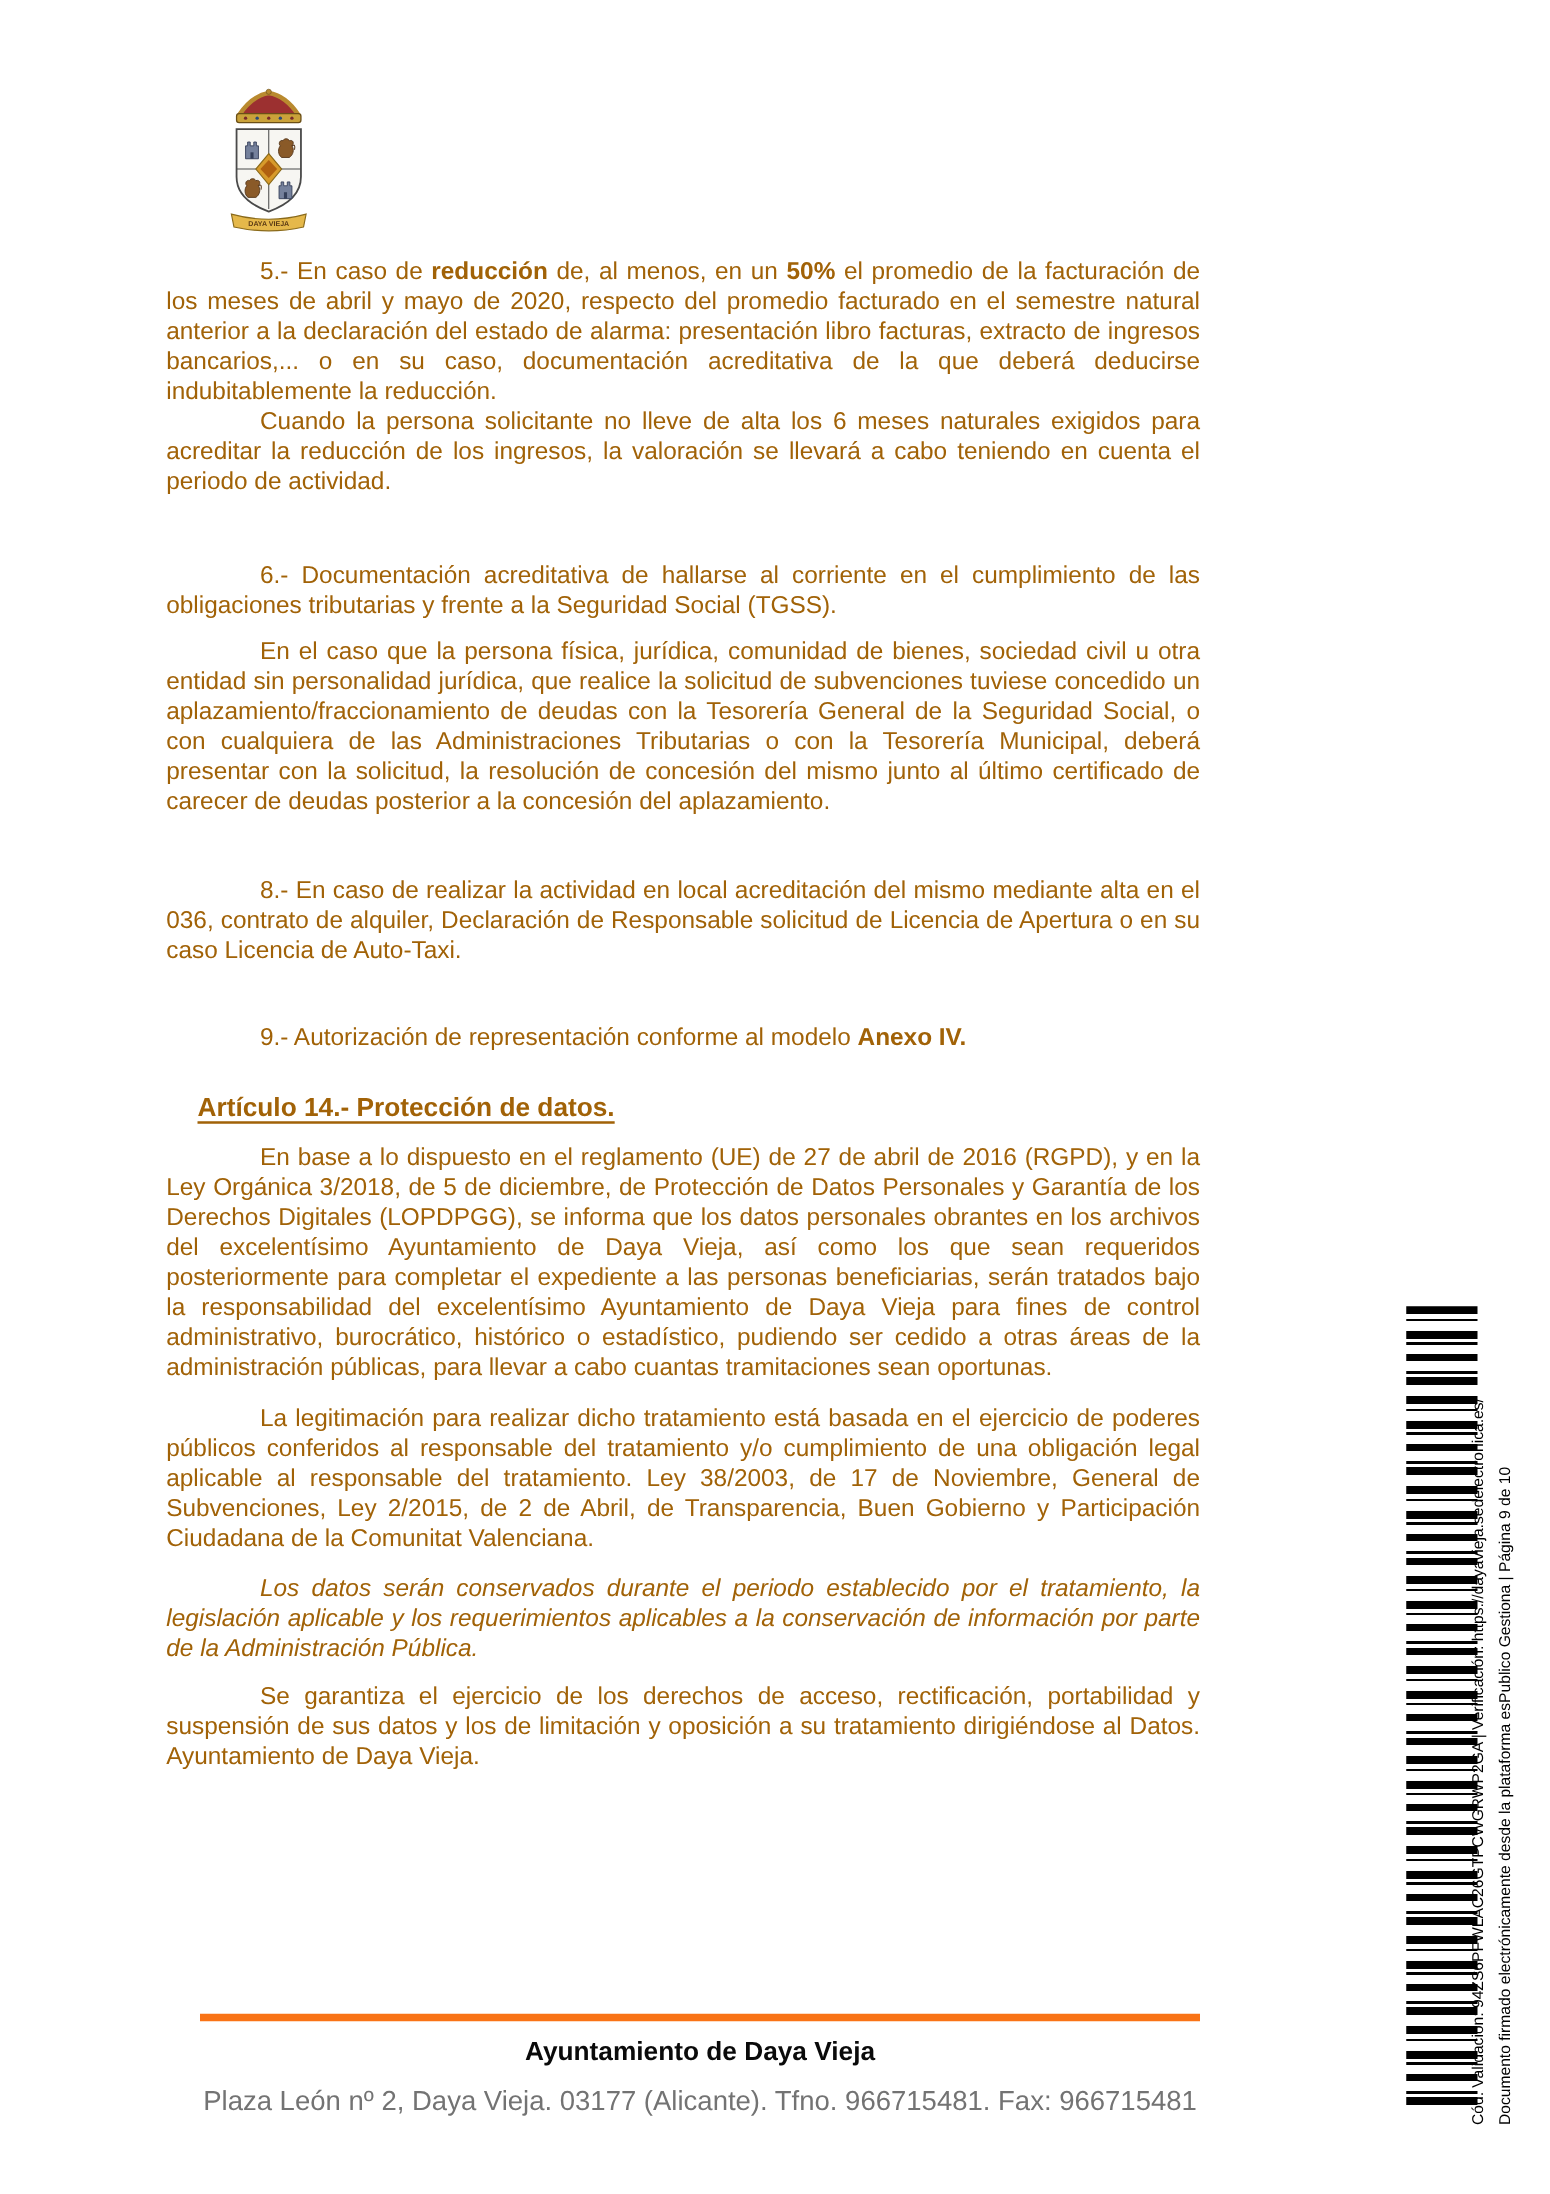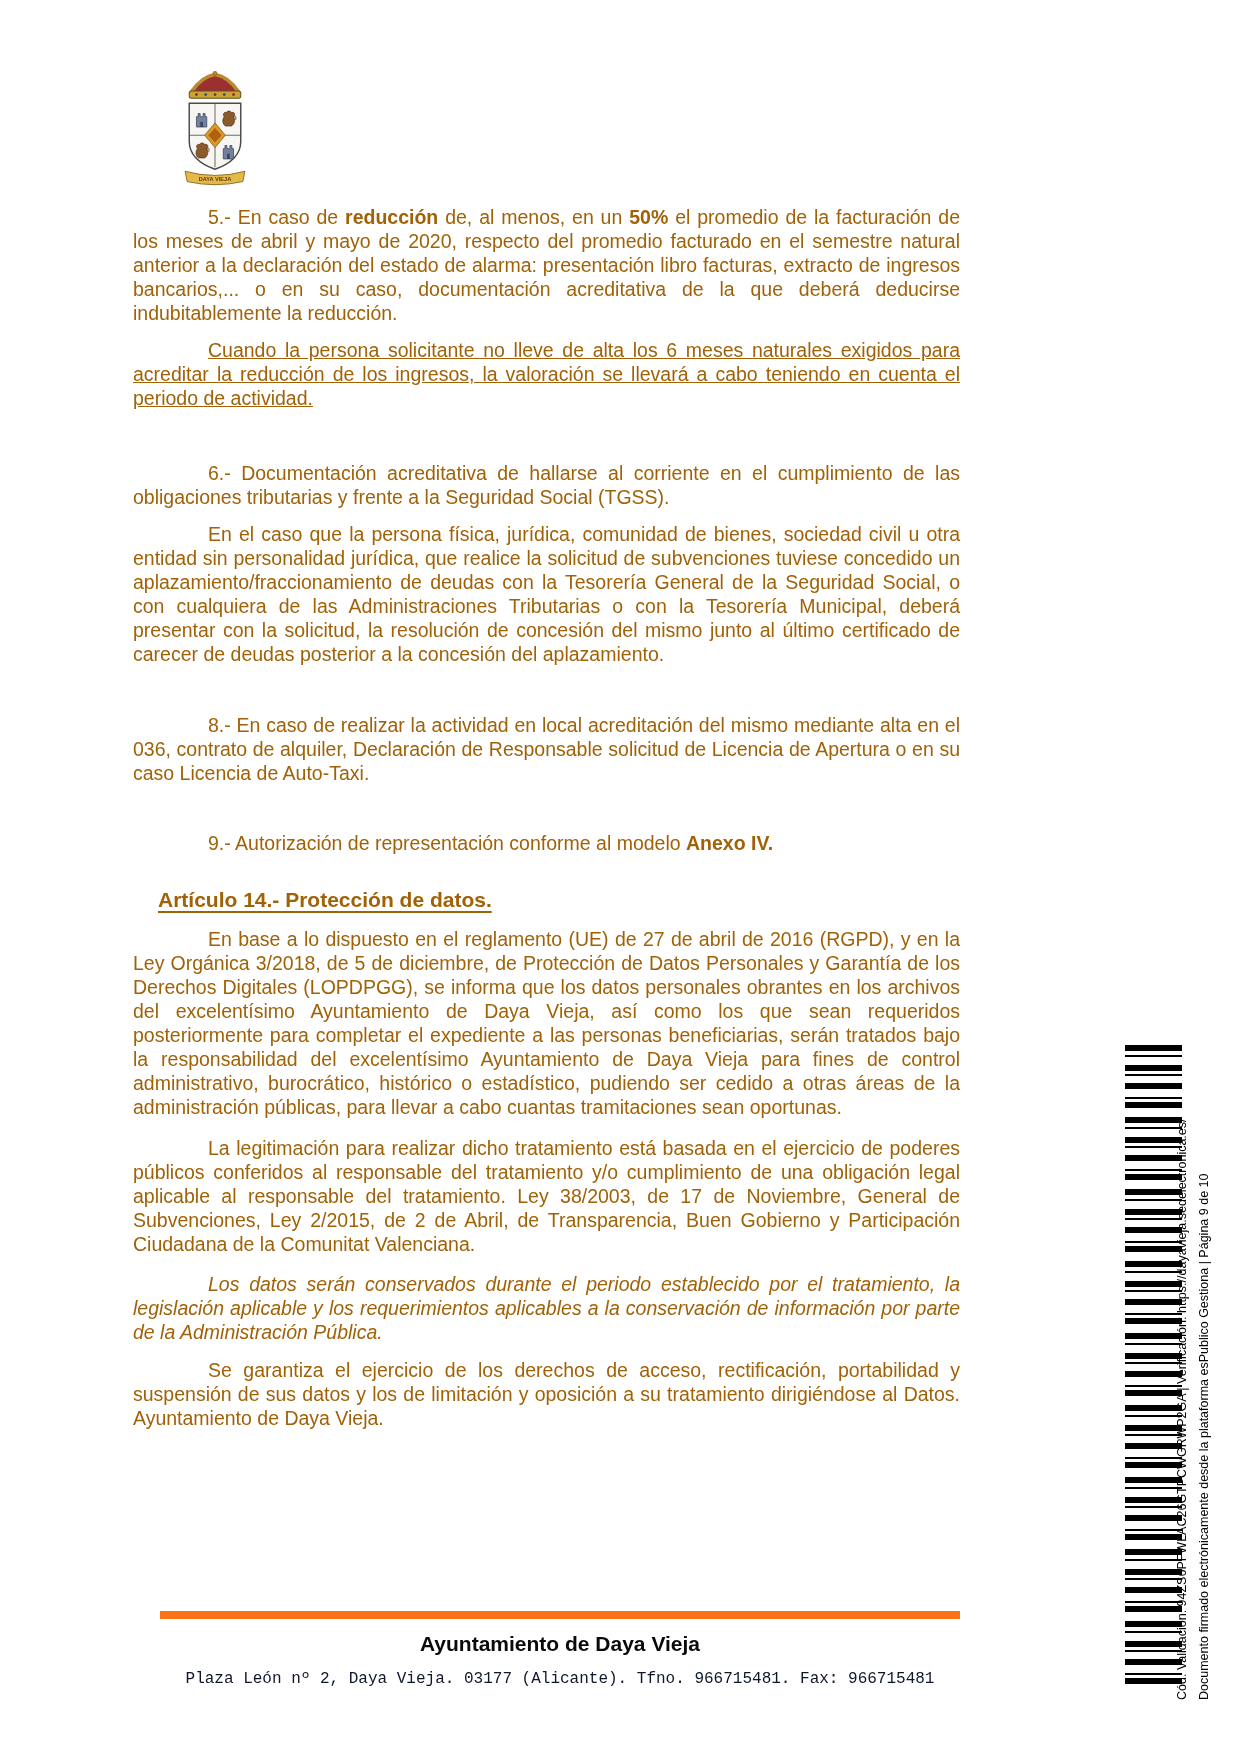--- a/index.html
+++ b/index.html
@@ -32,30 +32,30 @@
     font-weight:bold;
     text-align:left;
     text-indent:25px;
     text-decoration:underline;
     text-decoration-thickness:2px;
     text-underline-offset:4px;
   }
   
   .footer{
     position:absolute;left:160px;top:1611px;width:800px;
-    border-top:8px solid #f97316;
+    border-top:6px solid #f97316;
     text-align:center;
   }
   .footer-title{
     margin-top:13px;
     font-size:21px;font-weight:bold;color:#0a0a0a;
   }
   .footer-address{
     margin-top:14px;
-    font-size:16px;color:#0f172a;font-family:Liberation Mono, monospace;
+    font-size:22px;color:#737373;
   }
   
   .barcode{
     position:absolute;left:1125px;top:1045px;width:57px;height:640px;
     background:repeating-linear-gradient(
       to bottom,
       #000 0px 6px,  #fff 6px 10px,
       #000 10px 12px,#fff 12px 20px,
       #000 20px 26px,#fff 26px 29px,
       #000 29px 31px,#fff 31px 38px,
@@ -121,21 +121,21 @@
       <polygon points="33,52 43,64 33,76 23,64" fill="#d79a2b" stroke="#8a6a1a" stroke-width="0.9"></polygon>
       <polygon points="33,57 39.5,64 33,71 26.5,64" fill="#b06010"></polygon>
 
       <path d="M4,99 Q33,107 62,99 L60,109 Q33,115 6,109 Z" fill="#e5b84a" stroke="#8a6a1a" stroke-width="0.9"></path>
       <text x="33" y="108" text-anchor="middle" font-size="5.5" font-family="Liberation Sans, sans-serif" font-weight="bold" fill="#5a3a15">DAYA VIEJA</text>
     </svg>
   </div>
 
   <div class="doc">
       <p class="para" style="margin-top: 0px;"><span>5.- En caso de </span><span class="b">reducción</span><span> de, al menos, en un </span><span class="b">50%</span><span> el promedio de la facturación de los meses de abril y mayo de 2020, respecto del promedio facturado en el semestre natural anterior a la declaración del estado de alarma: presentación libro facturas, extracto de ingresos bancarios,... o en su caso, documentación acreditativa de la que deberá deducirse indubitablemente la reducción.</span></p>
-      <p class="para" style="margin-top: 13px; text-decoration: underline;"><span>Cuando la persona solicitante no lleve de alta los 6 meses naturales exigidos para acreditar la reducción de los ingresos, la valoración se llevará a cabo teniendo en cuenta el periodo de actividad.</span></p>
+      <p class="para" style=""><span>Cuando la persona solicitante no lleve de alta los 6 meses naturales exigidos para acreditar la reducción de los ingresos, la valoración se llevará a cabo teniendo en cuenta el periodo de actividad.</span></p>
       <p class="para" style="margin-top: 51px;"><span>6.- Documentación acreditativa de hallarse al corriente en el cumplimiento de las obligaciones tributarias y frente a la Seguridad Social (TGSS).</span></p>
       <p class="para" style="margin-top: 13px;"><span>En el caso que la persona física, jurídica, comunidad de bienes, sociedad civil u otra entidad sin personalidad jurídica, que realice la solicitud de subvenciones tuviese concedido un aplazamiento/fraccionamiento de deudas con la Tesorería General de la Seguridad Social, o con cualquiera de las Administraciones Tributarias o con la Tesorería Municipal, deberá presentar con la solicitud, la resolución de concesión del mismo junto al último certificado de carecer de deudas posterior a la concesión del aplazamiento.</span></p>
       <p class="para" style="margin-top: 47px;"><span>8.- En caso de realizar la actividad en local acreditación del mismo mediante alta en el 036, contrato de alquiler, Declaración de Responsable solicitud de Licencia de Apertura o en su caso Licencia de Auto-Taxi.</span></p>
       <p class="para" style="margin-top: 46px;"><span>9.- Autorización de representación conforme al modelo </span><span class="b">Anexo IV.</span></p>
       <p class="para heading" style="margin-top: 32px;"><span>Artículo 14.- Protección de datos.</span></p>
       <p class="para" style="margin-top: 14px;"><span>En base a lo dispuesto en el reglamento (UE) de 27 de abril de 2016 (RGPD), y en la Ley Orgánica 3/2018, de 5 de diciembre, de Protección de Datos Personales y Garantía de los Derechos Digitales (LOPDPGG), se informa que los datos personales obrantes en los archivos del excelentísimo Ayuntamiento de Daya Vieja, así como los que sean requeridos posteriormente para completar el expediente a las personas beneficiarias, serán tratados bajo la responsabilidad del excelentísimo Ayuntamiento de Daya Vieja para fines de control administrativo, burocrático, histórico o estadístico, pudiendo ser cedido a otras áreas de la administración públicas, para llevar a cabo cuantas tramitaciones sean oportunas.</span></p>
       <p class="para" style="margin-top: 17px;"><span>La legitimación para realizar dicho tratamiento está basada en el ejercicio de poderes públicos conferidos al responsable del tratamiento y/o cumplimiento de una obligación legal aplicable al responsable del tratamiento. Ley 38/2003, de 17 de Noviembre, General de Subvenciones, Ley 2/2015, de 2 de Abril, de Transparencia, Buen Gobierno y Participación Ciudadana de la Comunitat Valenciana.</span></p>
       <p class="para" style="margin-top: 16px; font-style: italic;"><span>Los datos serán conservados durante el periodo establecido por el tratamiento, la legislación aplicable y los requerimientos aplicables a la conservación de información por parte de la Administración Pública.</span></p>
       <p class="para" style="margin-top: 14px;"><span>Se garantiza el ejercicio de los derechos de acceso, rectificación, portabilidad y suspensión de sus datos y los de limitación y oposición a su tratamiento dirigiéndose al Datos. Ayuntamiento de Daya Vieja.</span></p>
     </div>

